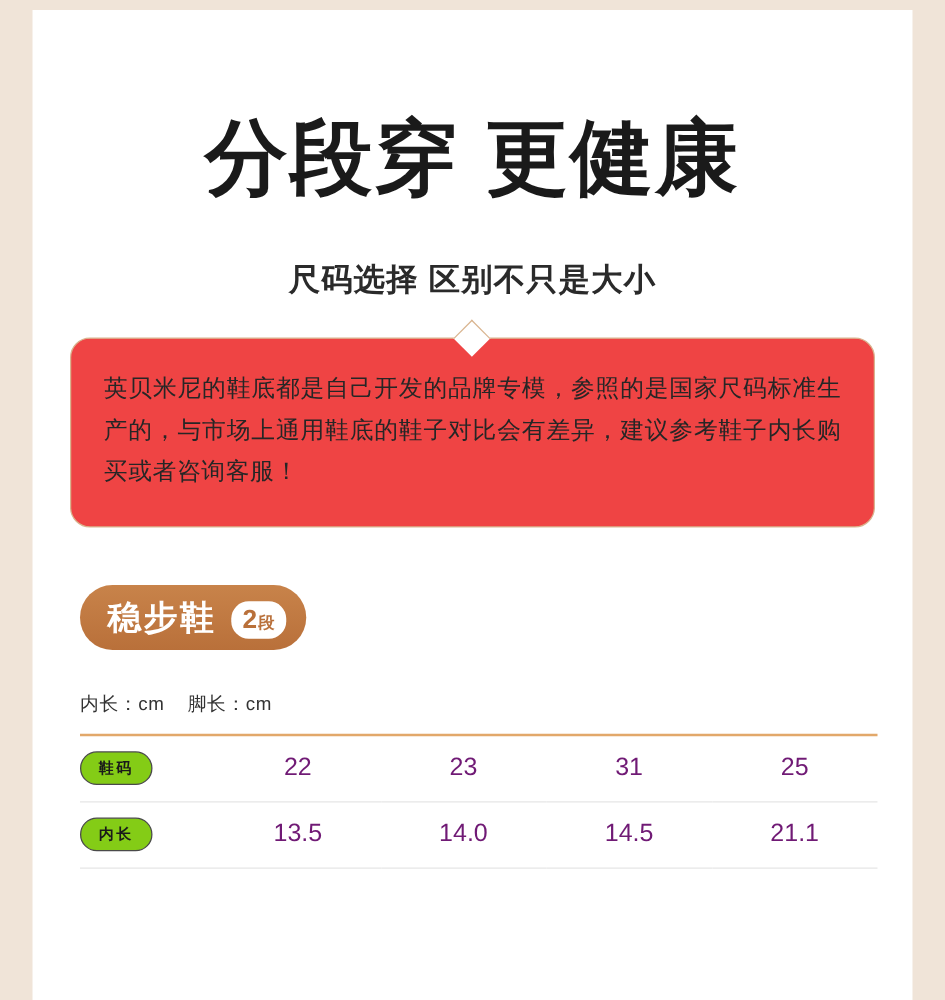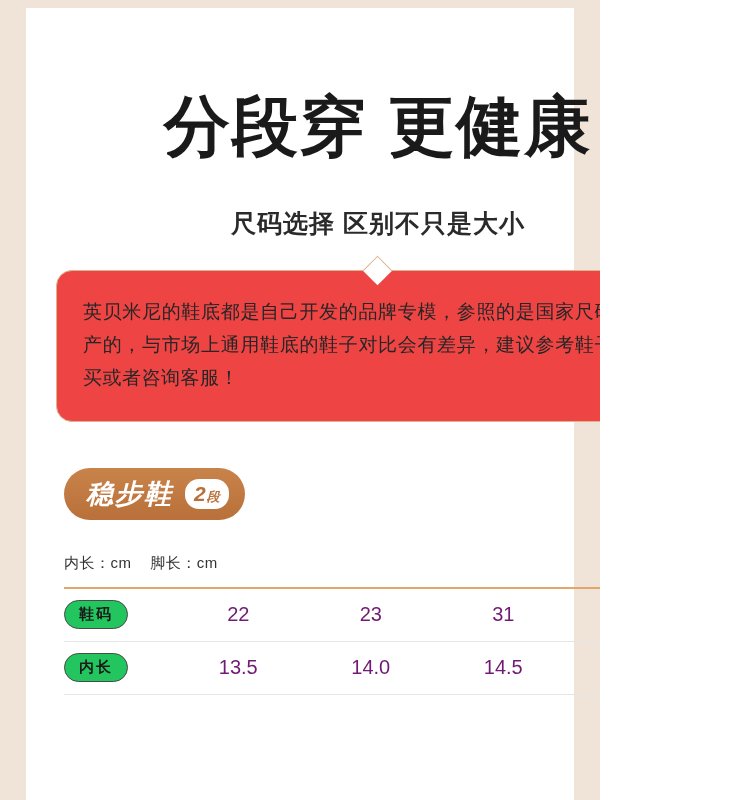--- a/index.html
+++ b/index.html
@@ -8,21 +8,21 @@
   }
   body {
     width: 756px;
     height: 800px;
     background: #ffffff;
     font-family: "Liberation Sans", sans-serif;
     -webkit-font-smoothing: antialiased;
   }
   .page {
     position: relative;
-    width: 600px;
+    width: 756px;
     height: 800px;
     background: #ffffff;
     overflow: hidden;
     box-sizing: border-box;
   }
   
   .edge-left, .edge-right {
     position: absolute;
     top: 0;
     width: 26px;
@@ -97,29 +97,28 @@
     transform: rotate(45deg);
   }
 
   
   .pill-row {
     margin-top: 46px;
     padding-left: 38px;
   }
   .pill {
     display: inline-flex;
-    align-items: center;
+    align-items: flex-end;
     background: #c07a3e;
     background: linear-gradient(180deg, #c8834a 0%, #b9703a 100%);
     color: #ffffff;
     border-radius: 26px;
     padding: 9px 16px 9px 22px;
     height: 34px;
     box-sizing: content-box;
-    font-style: italic;
   }
   .pill-title {
     font-size: 27px;
     font-weight: 700;
     letter-spacing: 2px;
     line-height: 34px;
   }
   .pill-badge {
     margin-left: 12px;
     background: #ffffff;
@@ -182,25 +181,25 @@
     vertical-align: middle;
   }
   td.rowlabel {
     width: 108px;
   }
   .label-chip {
     display: inline-block;
     border: 1.4px solid #4a4a4a;
     border-radius: 15px;
     padding: 4px 14px;
-    font-size: 15px;
+    font-size: 12px;
     font-weight: 700;
     color: #1a1a1a;
     letter-spacing: 2px;
-    background: #22c55e;
+    background: #84cc16;
   }
   td.val {
     text-align: center;
     font-size: 20px;
     color: #701a75;
     font-weight: 400;
   }
   tr.row-sep td {
     border-bottom: 1px solid #e6e6e6;
   }

